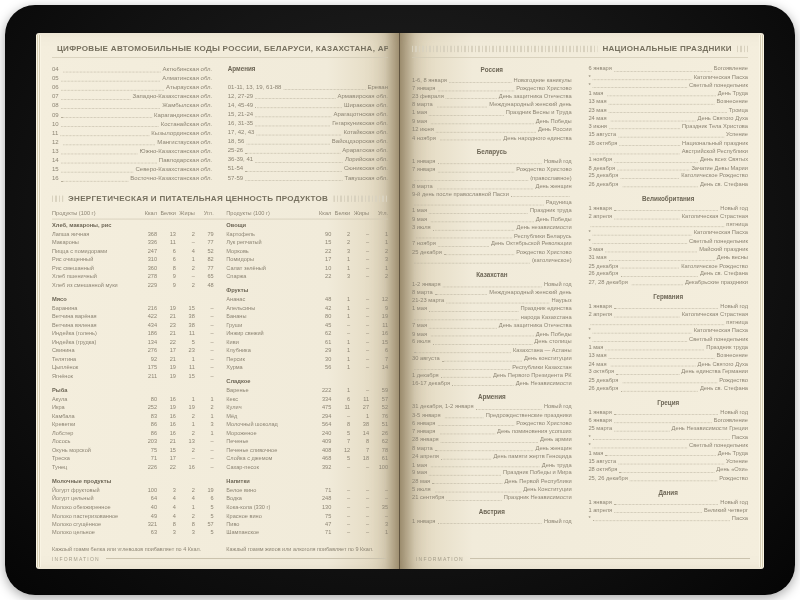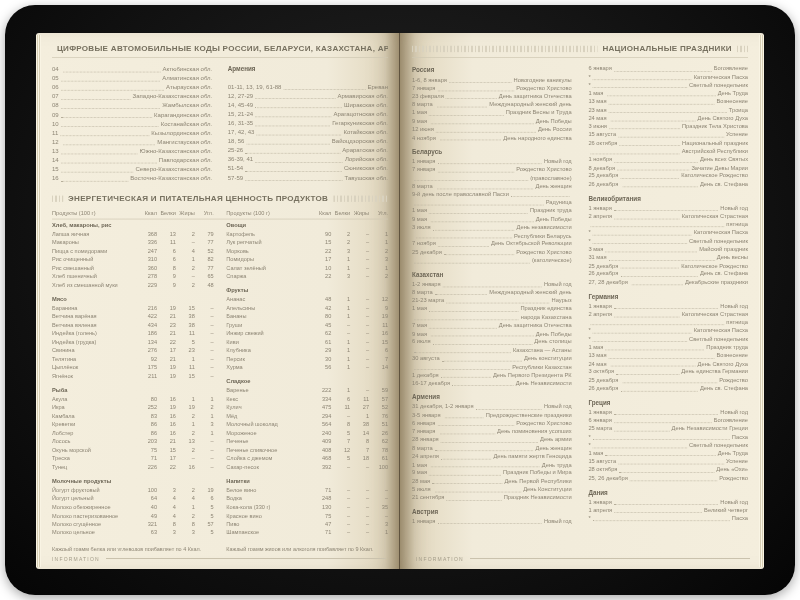--- a/index.html
+++ b/index.html
@@ -15,21 +15,21 @@
   .page.right{background:linear-gradient(270deg,#f4eedd 0%,#f1ebda 80%,#e2d8bf 96%,#c9bc9d 100%);
     border-radius:0 3px 3px 0;
     box-shadow:inset 22px 0 26px -18px rgba(70,50,20,.55);}
   .page.left::before{content:"";position:absolute;left:0;top:2px;bottom:2px;width:5px;
     background:repeating-linear-gradient(90deg,#f9f4e4 0 1px,#d6cdb2 1px 2px);}
   .page.right::before{content:"";position:absolute;right:0;top:2px;bottom:2px;width:5px;
     background:repeating-linear-gradient(90deg,#f9f4e4 0 1px,#d6cdb2 1px 2px);}
   .seam{position:absolute;left:363px;top:0;width:2px;height:536px;background:rgba(20,12,4,.45);}
   .content{position:absolute;top:10px;bottom:18px;overflow:hidden;}
   .page.left .content{left:16px;right:12px;}
-  .page.right .content{left:12px;right:16px;}
+  .page.right .content{left:12px;right:16px;text-align:center;}
   .scale{width:480px;height:726px;transform:scale(0.7);transform-origin:0 0;position:relative;}
 
   
   .hdr{display:flex;align-items:center;height:16px;}
   .hatch{height:9px;background:repeating-linear-gradient(90deg,#d9d2bf 0 2px,rgba(0,0,0,0) 2px 5px);}
   .hatch.small{width:16px;}
   .hatch.fill{flex:1;}
   .hdr .t{font-size:11.5px;font-weight:bold;color:#76705f;letter-spacing:.4px;margin:0 7px;white-space:nowrap;}
   .hdr-rule{border-bottom:1px solid #cfc7b2;margin-top:4px;}
 

